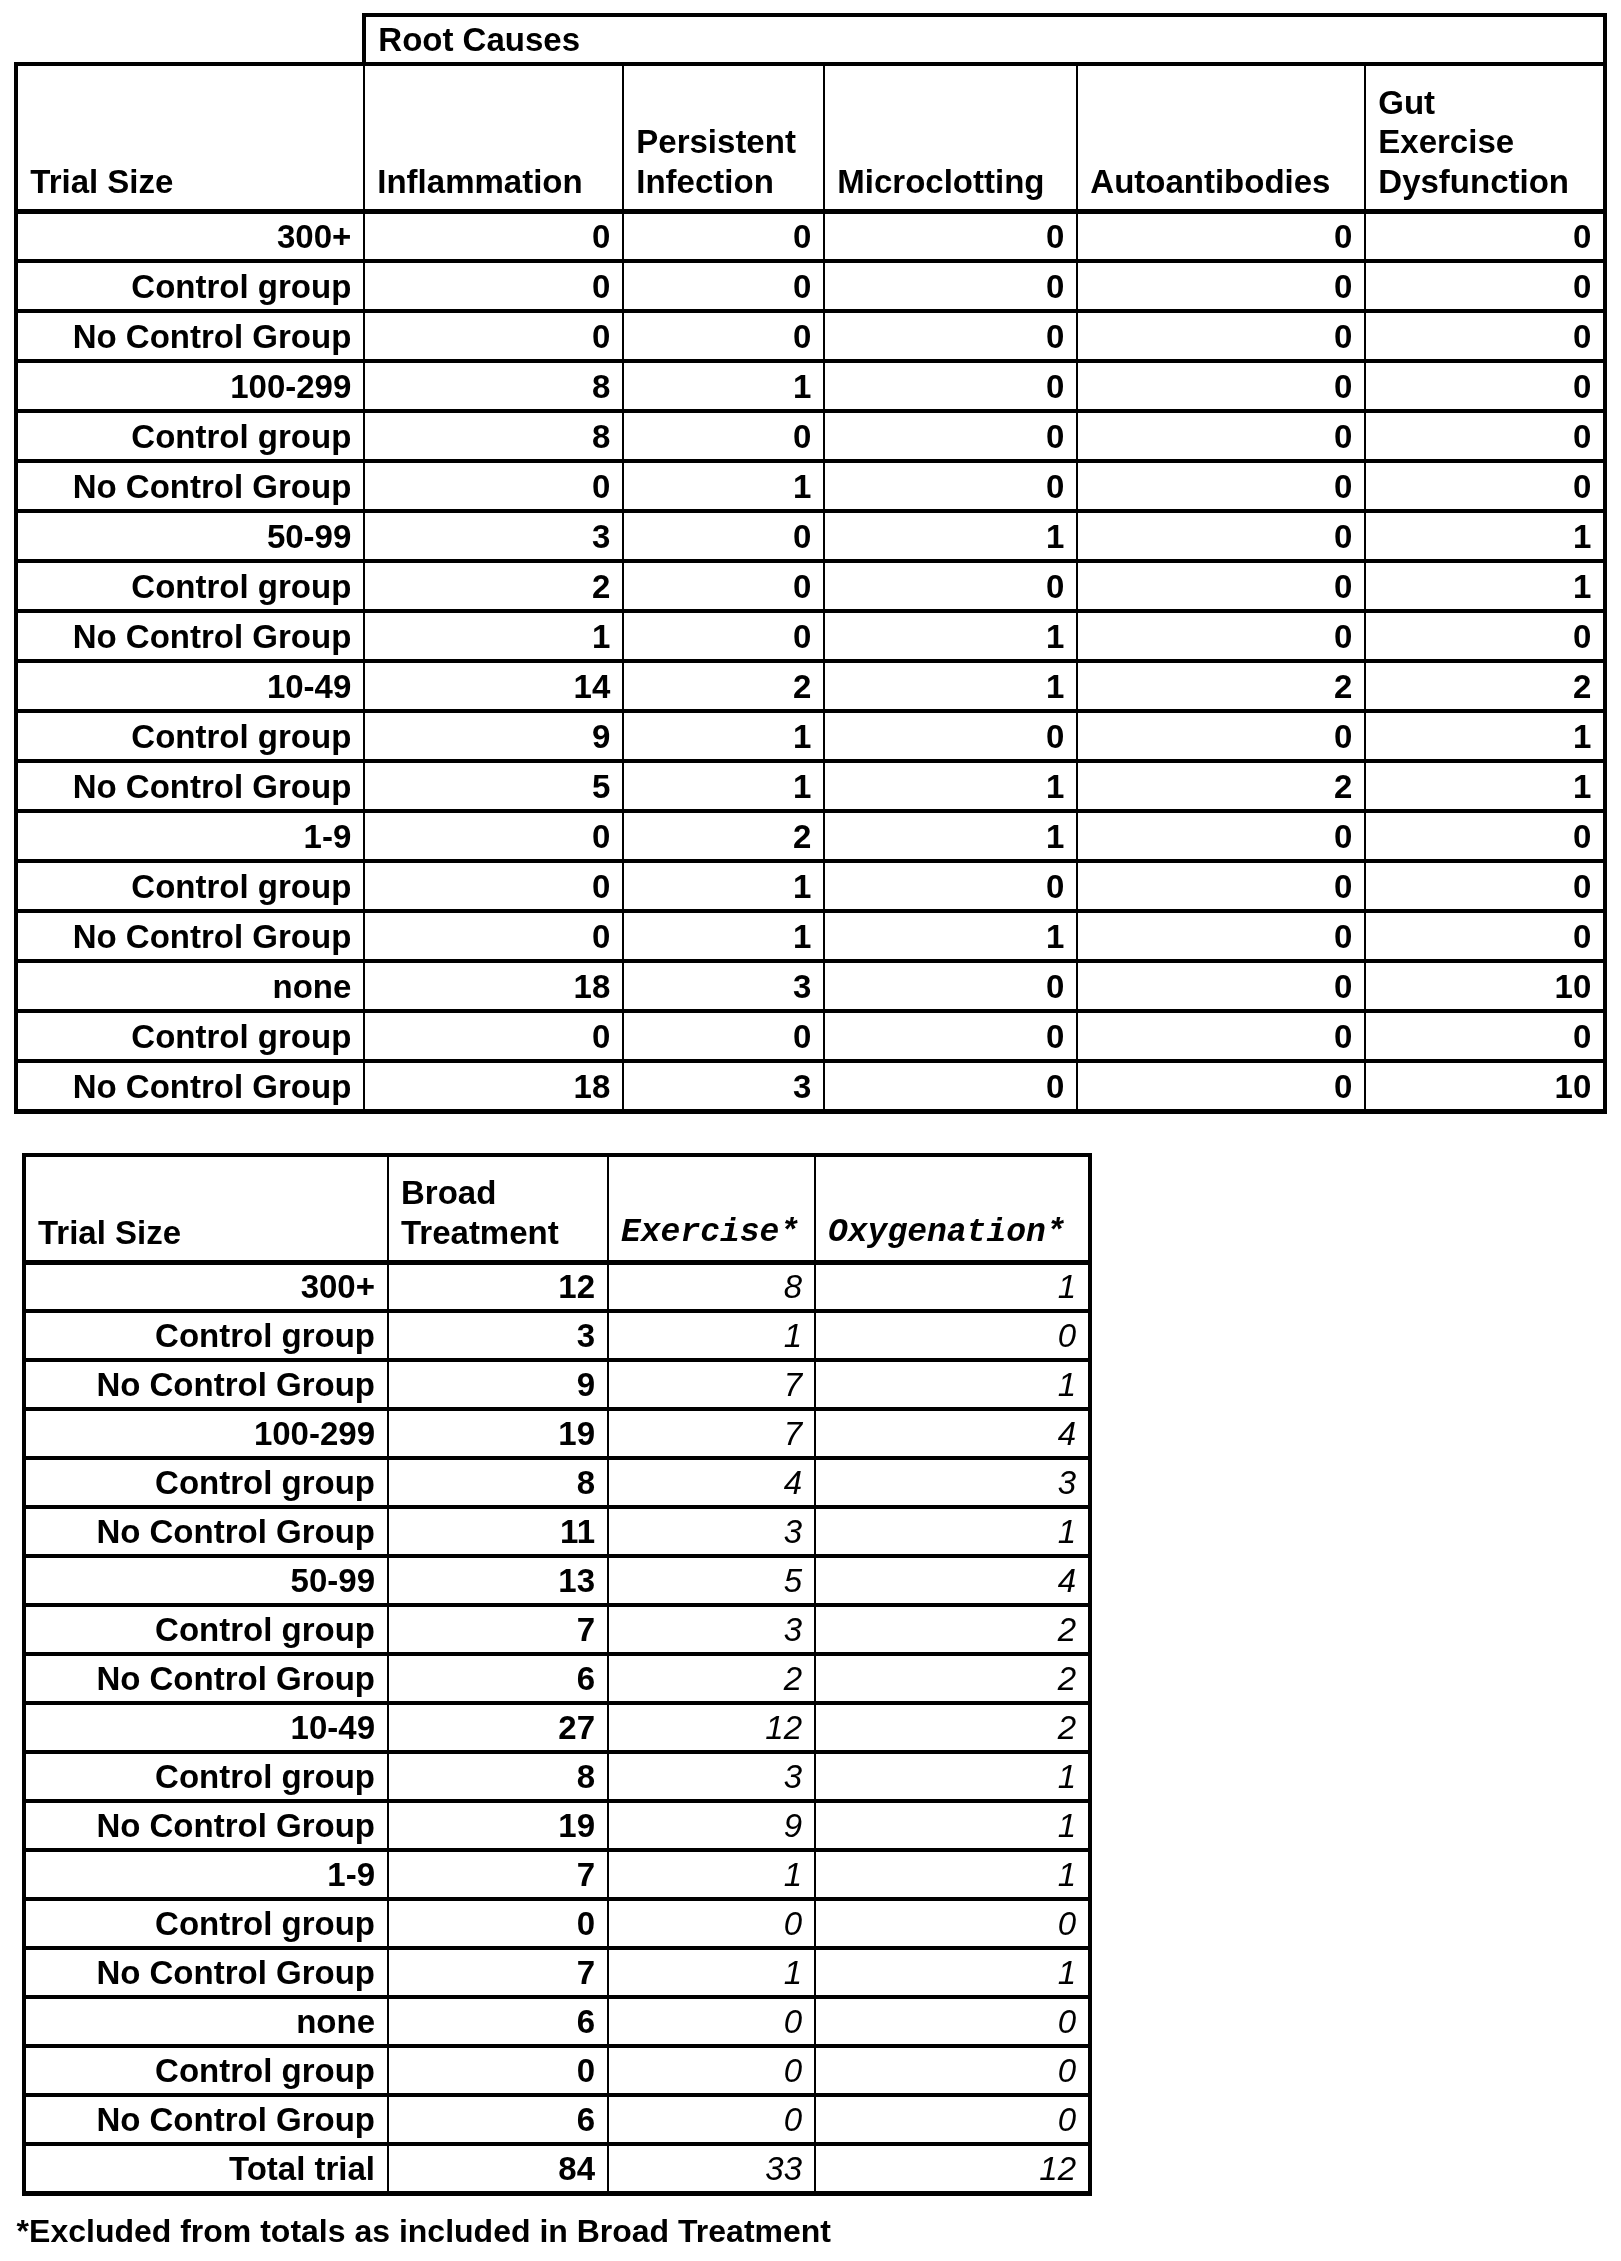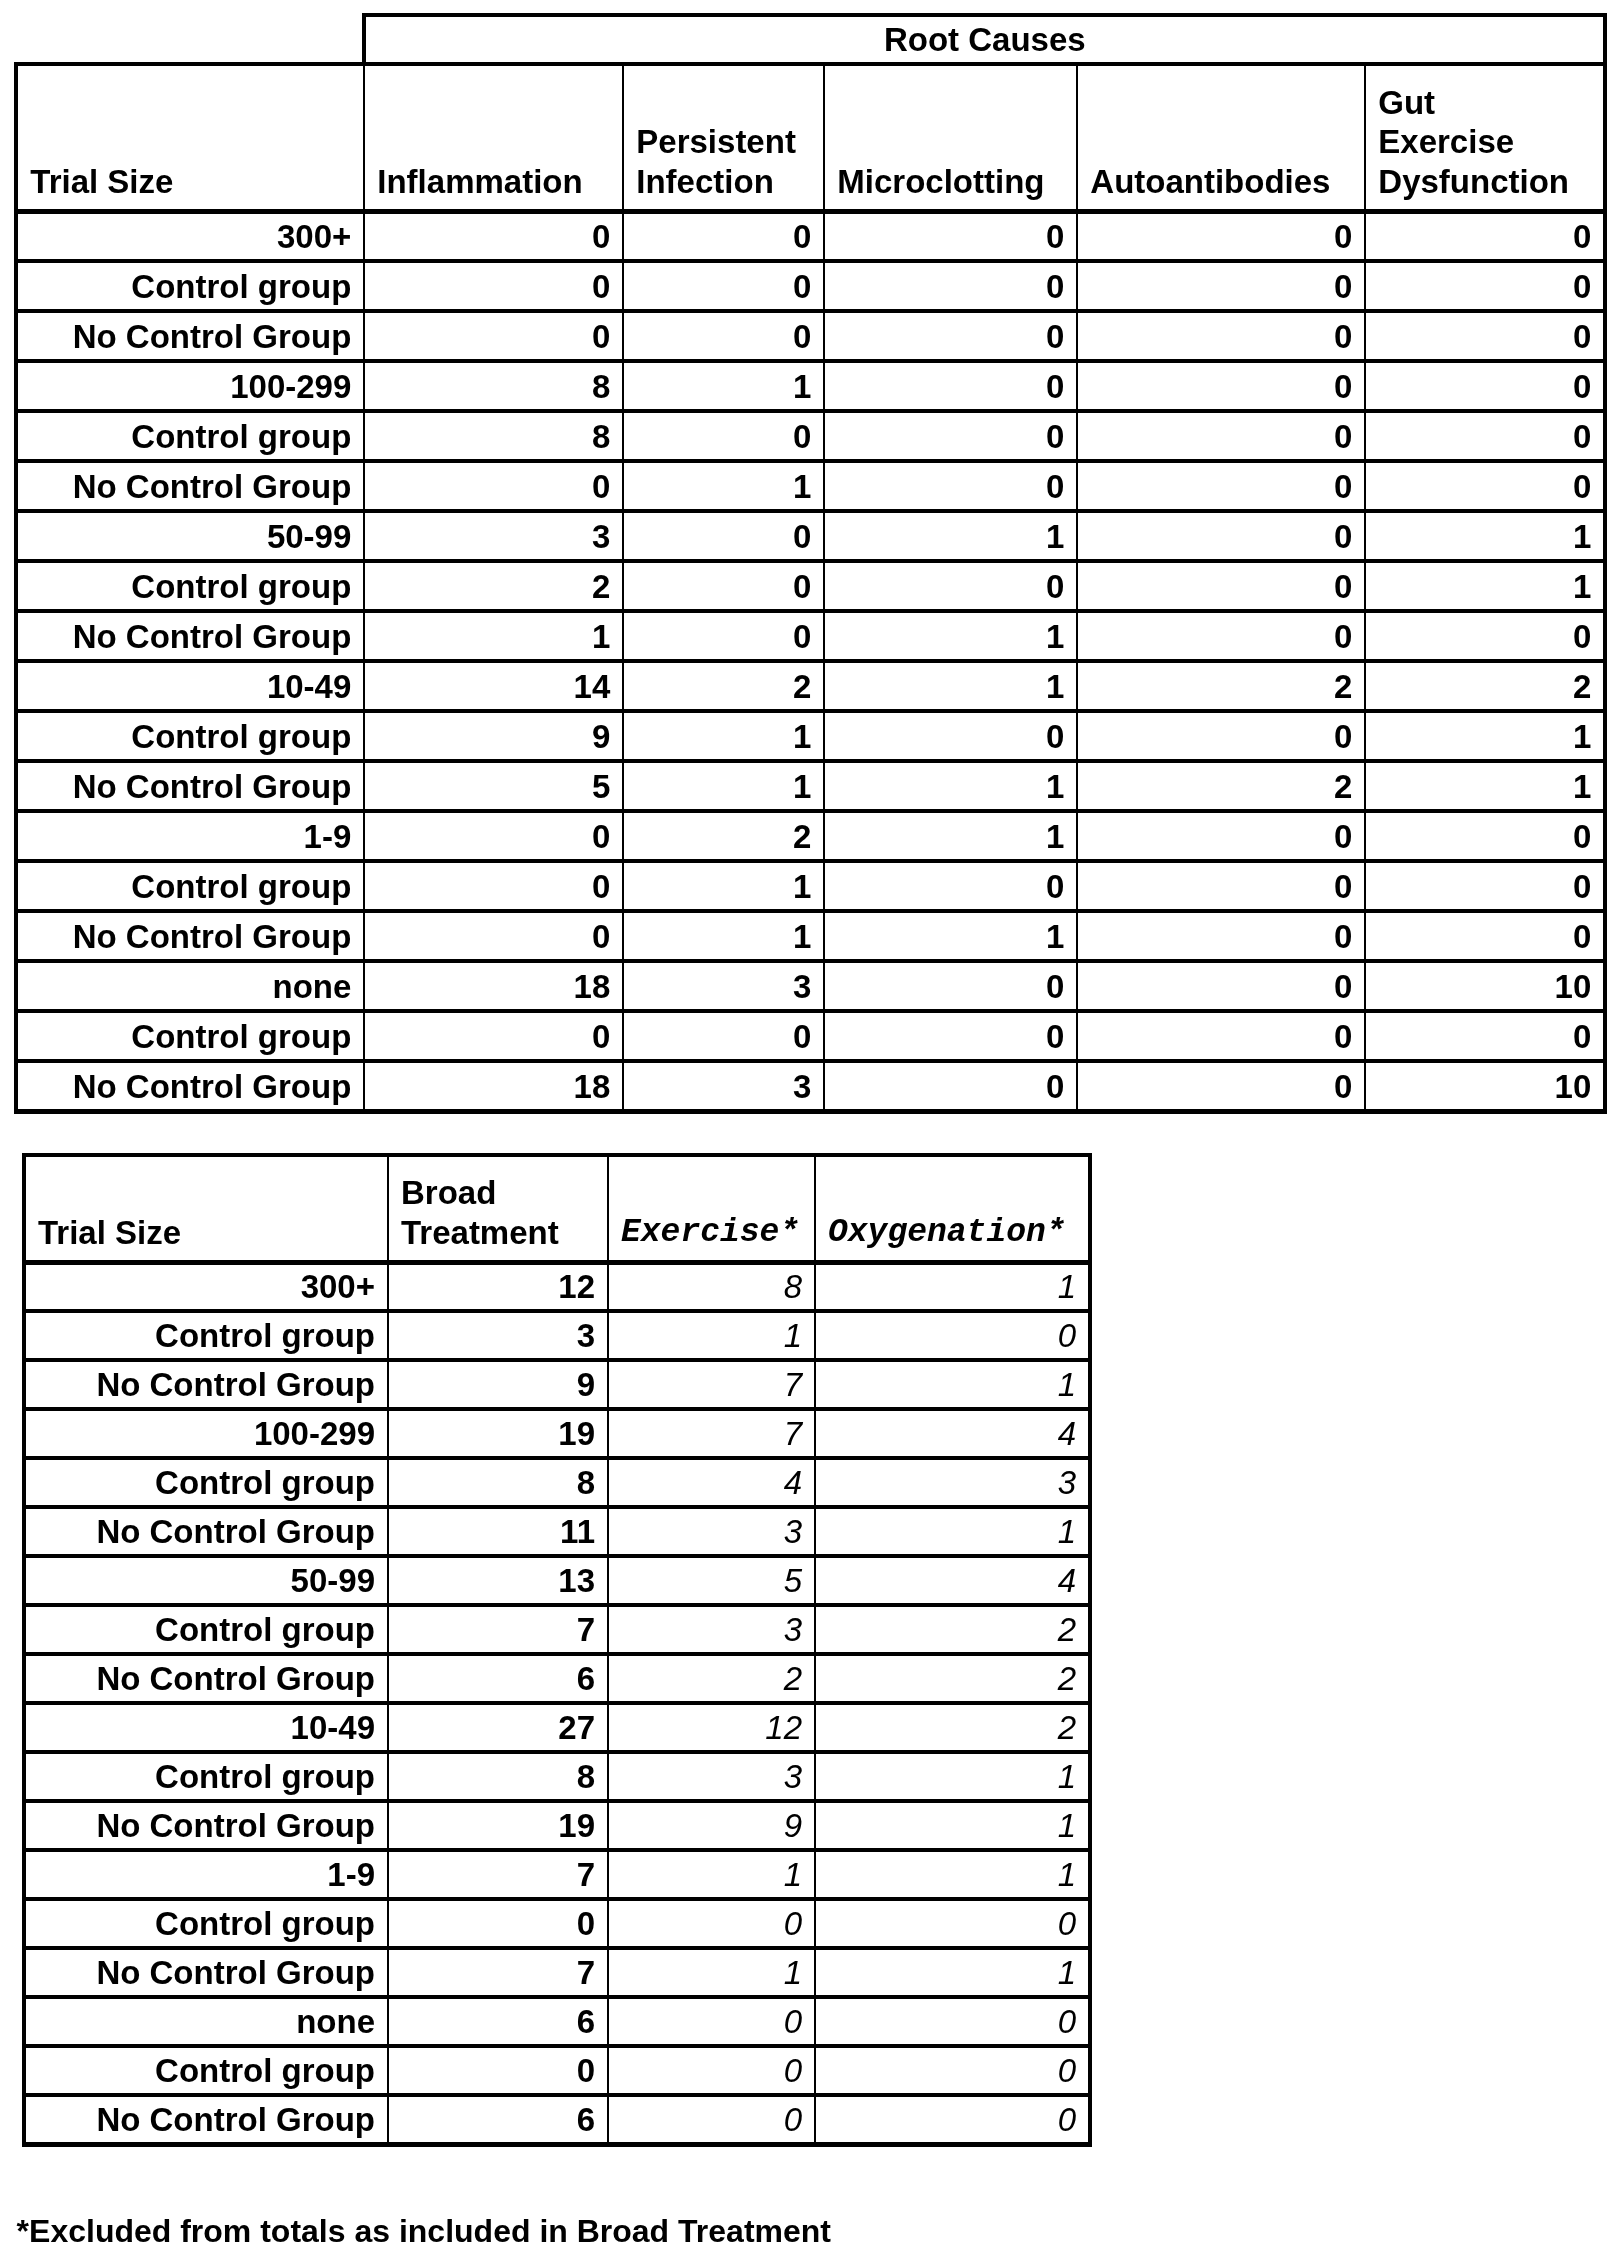--- a/index.html
+++ b/index.html
@@ -32,21 +32,21 @@
     background: #fff;
   }
   
   th:first-child, td:first-child { border-left-width: 4.2px; }
   th:last-child,  td:last-child  { border-right-width: 4.2px; }
 
   
   tr.span-row { height: 49px; }
   th.merged {
     border-width: 4.2px;
-    text-align: center;
+    text-align: left;
     vertical-align: middle;
   }
   
   #table1 tr.head-row { height: 147px; }
   #table2 tr.head-row { height: 107px; }
   tr.head-row th {
     border-top-width: 4.2px;
     border-bottom-width: 5.5px;
     vertical-align: bottom;
     text-align: left;
@@ -383,17 +383,23 @@
         <td class="num">0</td>
         <td class="num italic">0</td>
         <td class="num italic">0</td>
       </tr>
       <tr>
         <td class="label">No Control Group</td>
         <td class="num">6</td>
         <td class="num italic">0</td>
         <td class="num italic">0</td>
       </tr>
+      <tr>
+        <td class="label">Total trial</td>
+        <td class="num">84</td>
+        <td class="num italic">33</td>
+        <td class="num italic">12</td>
+      </tr>
     </tbody>
 </table>
 
 <div id="footnote">*Excluded from totals as included in Broad Treatment</div>
 
 
 </body></html>

